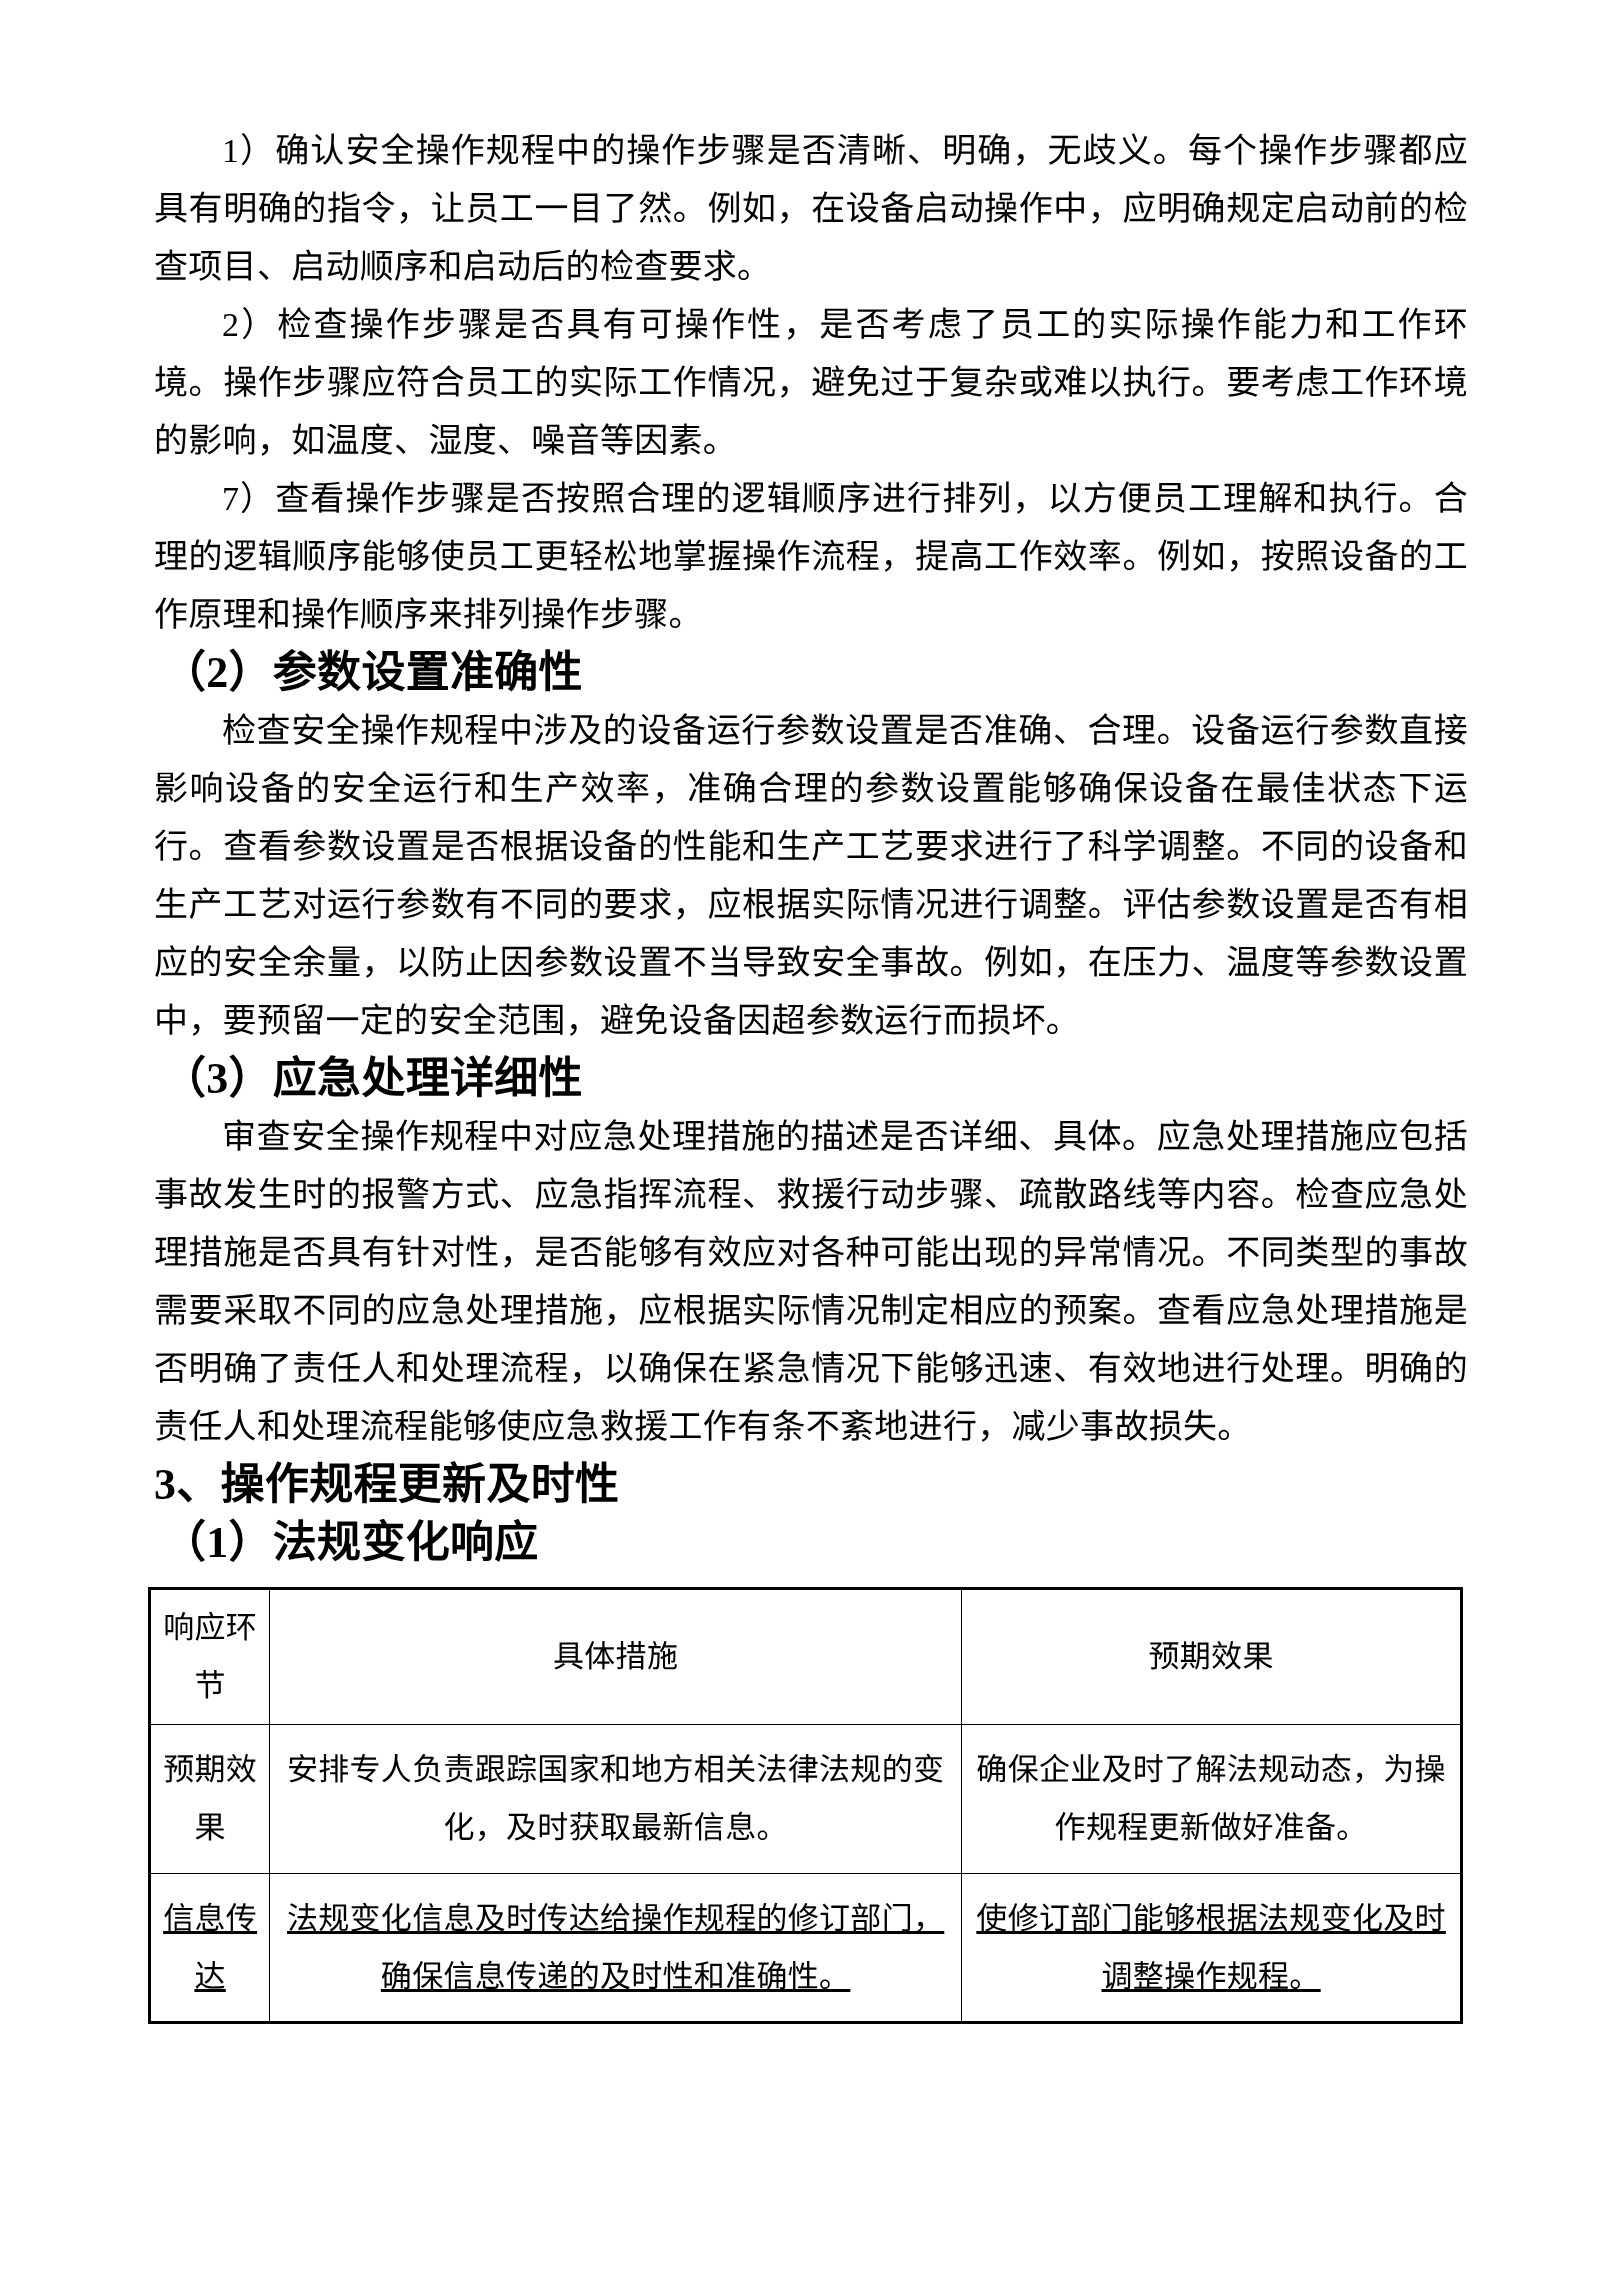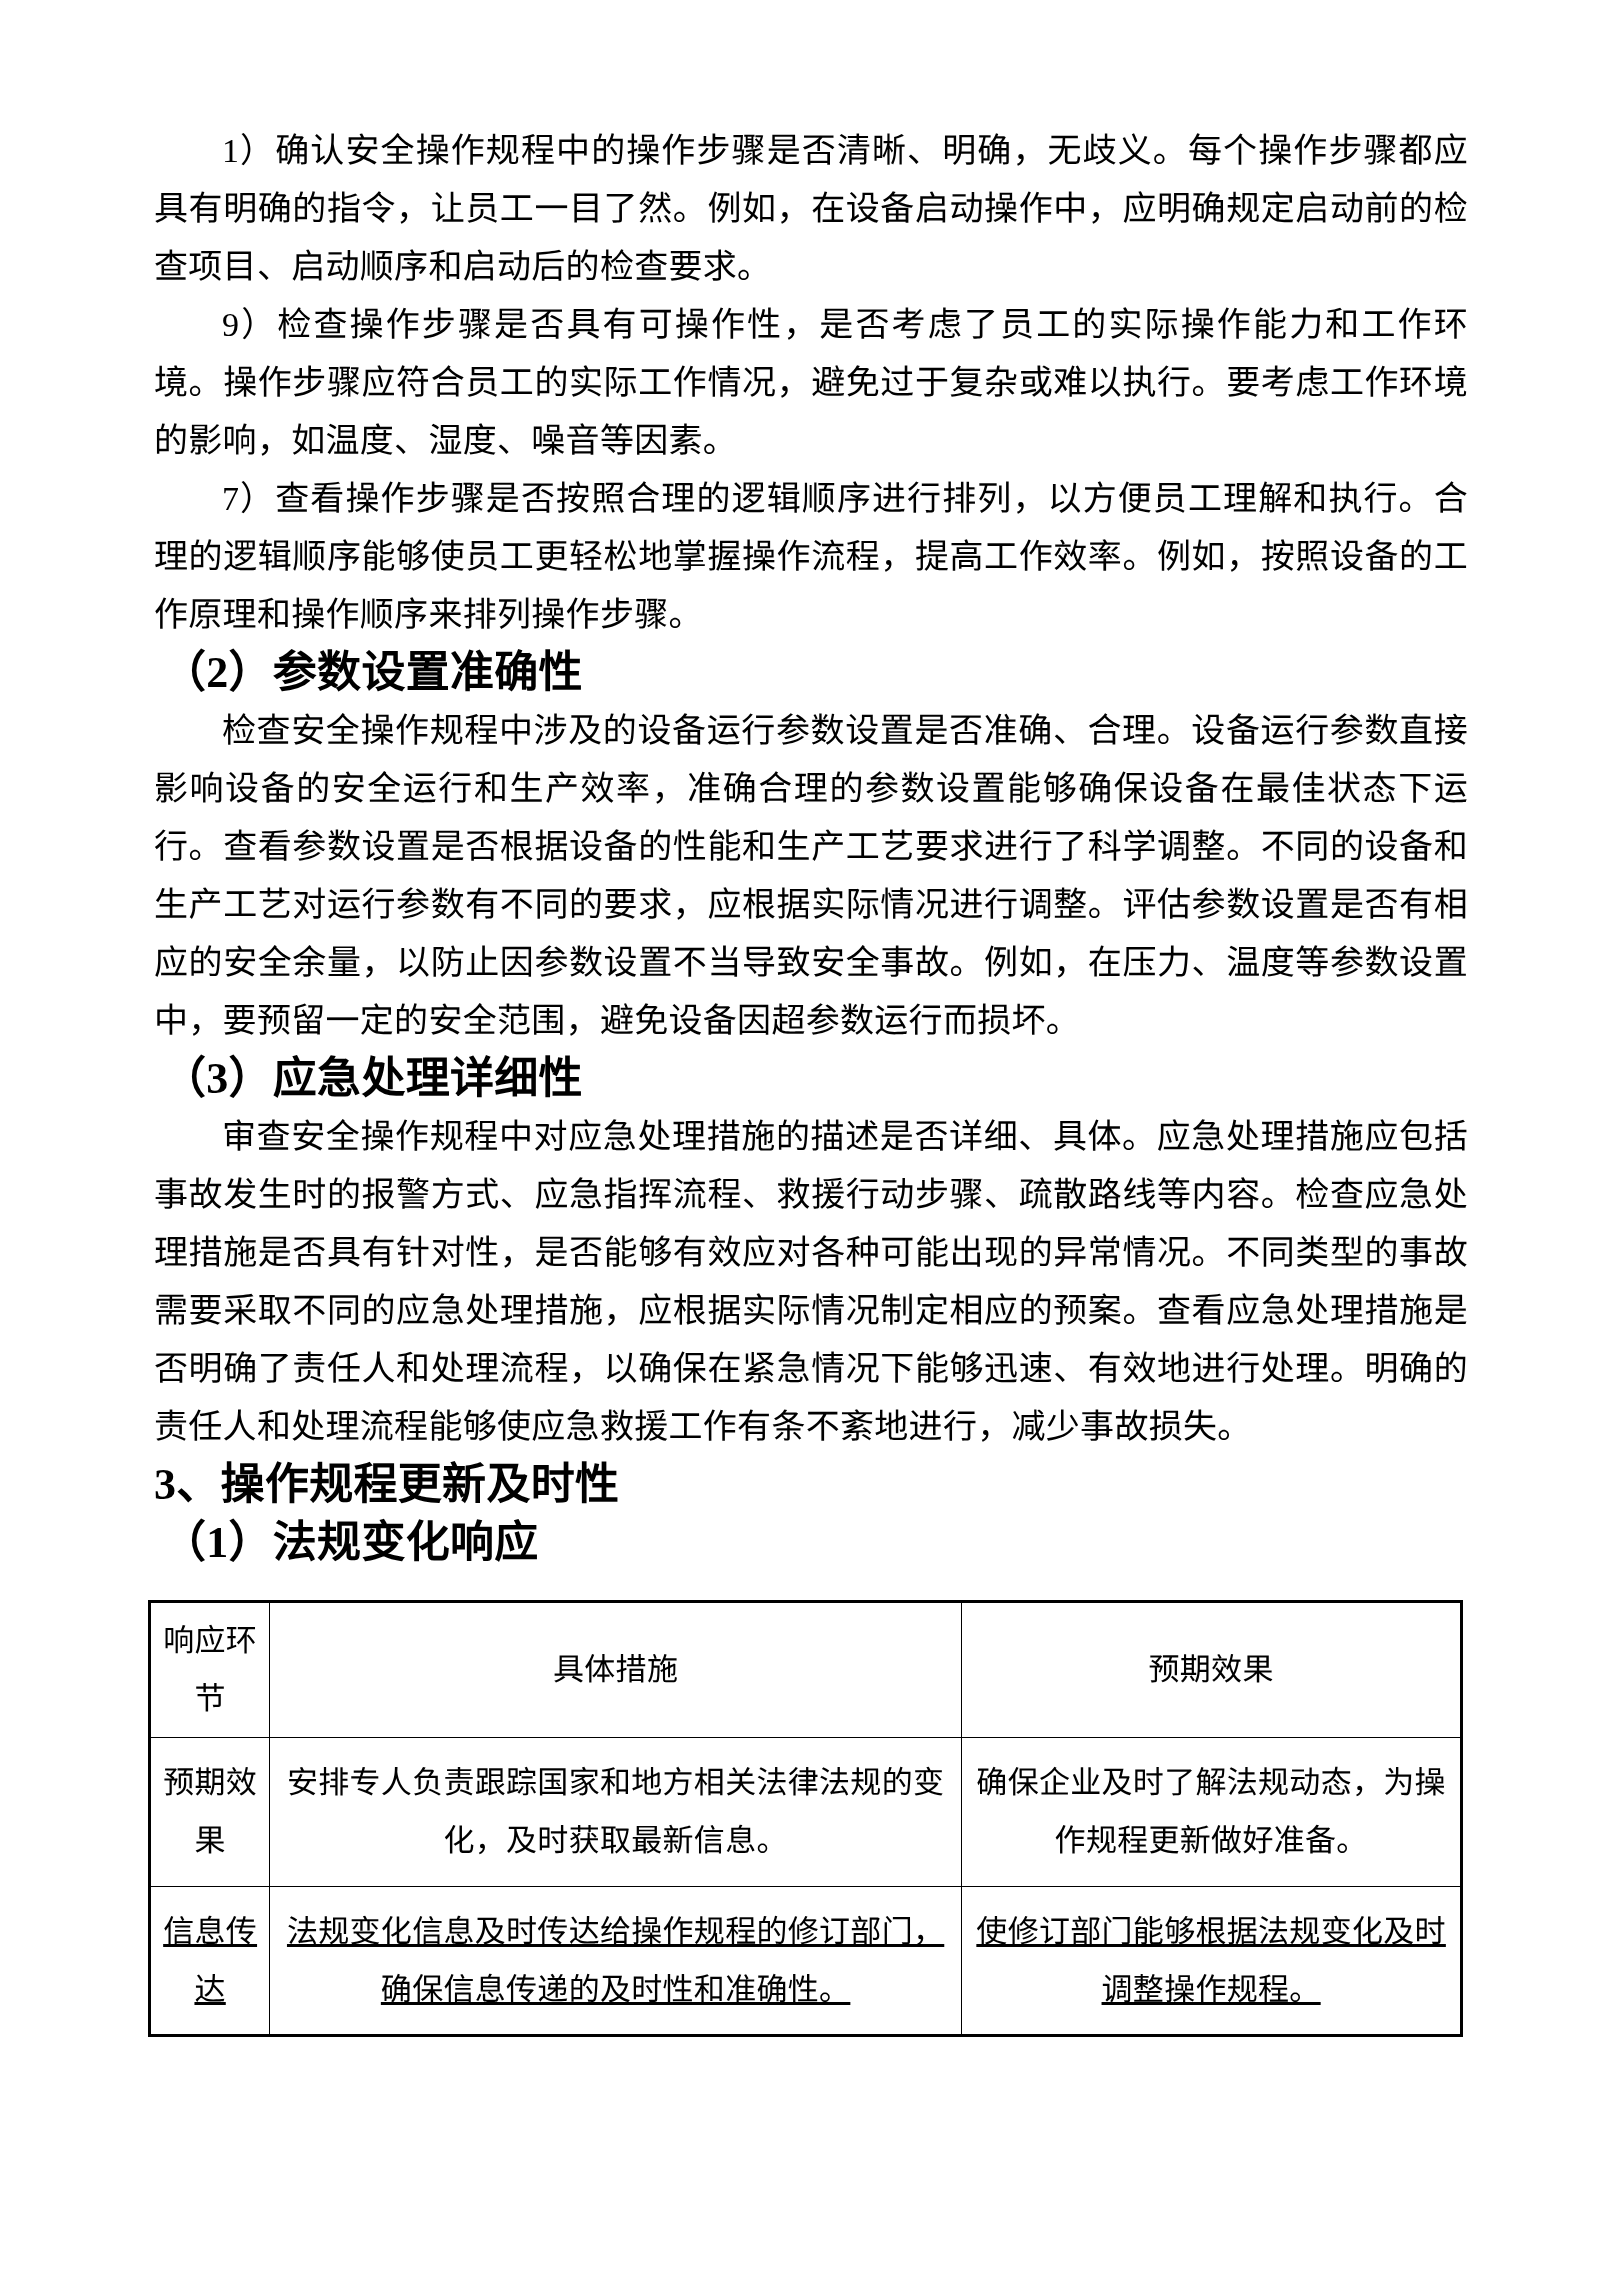--- a/index.html
+++ b/index.html
@@ -47,21 +47,21 @@
     margin: 0;
     text-indent: 0;
     letter-spacing: 0.3px;
   }
   .heading-indent {
     text-indent: 7.9px;
   }
 
   
   .tbl-wrap {
-    margin-top: 28px;
+    margin-top: 15px;
   }
   table.data-table {
     border-collapse: collapse;
     table-layout: fixed;
     width: 1313px;
     margin-left: -5.9px;
   }
   table.data-table col.c1 { width: 120px; }
   table.data-table col.c2 { width: 692px; }
   table.data-table col.c3 { width: 500px; }
@@ -86,21 +86,21 @@
   .body-row td { height: 149px; }
 </style>
 </head>
 <body>
 
 <div class="page">
   <div class="content">
 
     <p class="para">1）确认安全操作规程中的操作步骤是否清晰、明确，无歧义。每个操作步骤都应具有明确的指令，让员工一目了然。例如，在设备启动操作中，应明确规定启动前的检查项目、启动顺序和启动后的检查要求。</p>
 
-    <p class="para">9）检查操作步骤是否具有可操作性，是否考虑了员工的实际操作能力和工作环境。操作步骤应符合员工的实际工作情况，避免过于复杂或难以执行。要考虑工作环境的影响，如温度、湿度、噪音等因素。</p>
+    <p class="para">2）检查操作步骤是否具有可操作性，是否考虑了员工的实际操作能力和工作环境。操作步骤应符合员工的实际工作情况，避免过于复杂或难以执行。要考虑工作环境的影响，如温度、湿度、噪音等因素。</p>
 
     <p class="para">7）查看操作步骤是否按照合理的逻辑顺序进行排列，以方便员工理解和执行。合理的逻辑顺序能够使员工更轻松地掌握操作流程，提高工作效率。例如，按照设备的工作原理和操作顺序来排列操作步骤。</p>
 
     <p class="heading heading-indent">（2）参数设置准确性</p>
 
     <p class="para">检查安全操作规程中涉及的设备运行参数设置是否准确、合理。设备运行参数直接影响设备的安全运行和生产效率，准确合理的参数设置能够确保设备在最佳状态下运行。查看参数设置是否根据设备的性能和生产工艺要求进行了科学调整。不同的设备和生产工艺对运行参数有不同的要求，应根据实际情况进行调整。评估参数设置是否有相应的安全余量，以防止因参数设置不当导致安全事故。例如，在压力、温度等参数设置中，要预留一定的安全范围，避免设备因超参数运行而损坏。</p>
 
     <p class="heading heading-indent">（3）应急处理详细性</p>
 
     <p class="para">审查安全操作规程中对应急处理措施的描述是否详细、具体。应急处理措施应包括事故发生时的报警方式、应急指挥流程、救援行动步骤、疏散路线等内容。检查应急处理措施是否具有针对性，是否能够有效应对各种可能出现的异常情况。不同类型的事故需要采取不同的应急处理措施，应根据实际情况制定相应的预案。查看应急处理措施是否明确了责任人和处理流程，以确保在紧急情况下能够迅速、有效地进行处理。明确的责任人和处理流程能够使应急救援工作有条不紊地进行，减少事故损失。</p>

